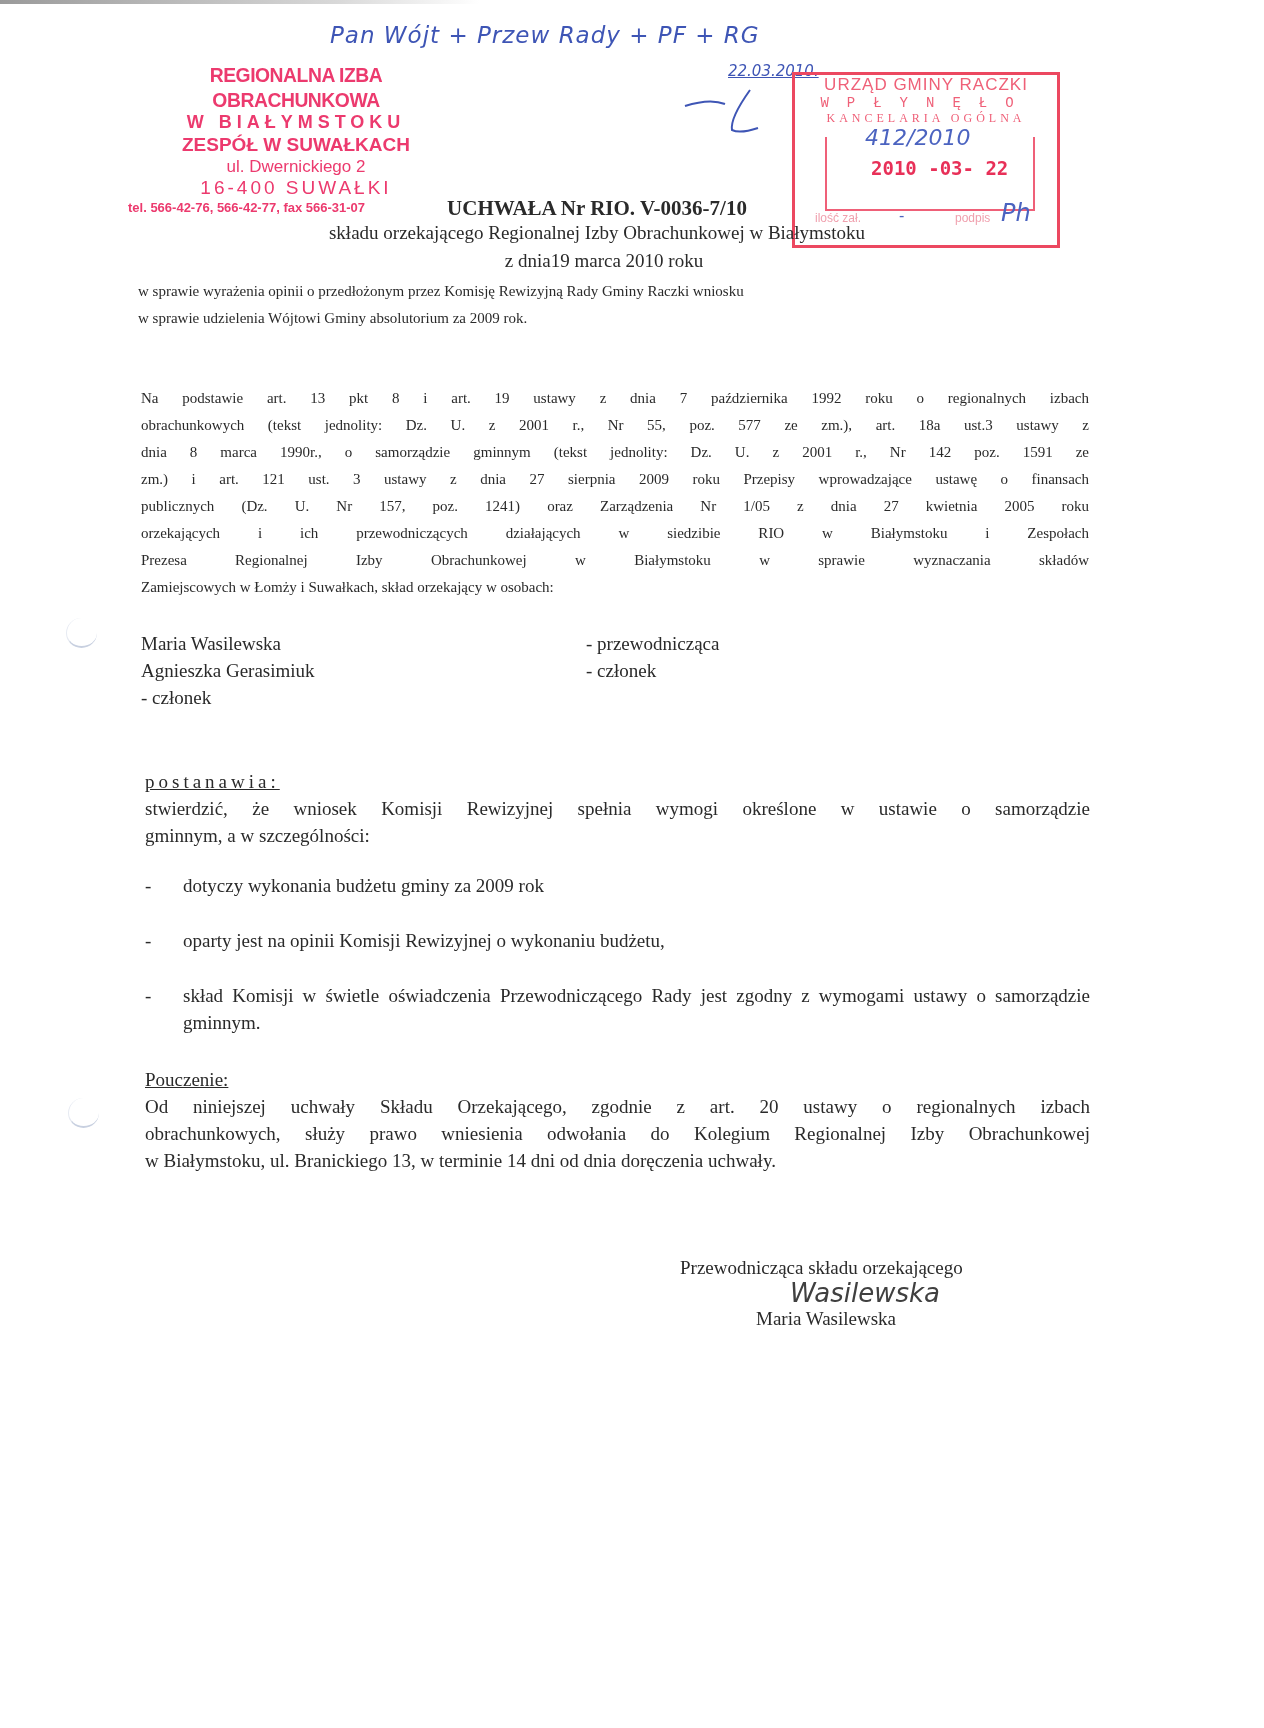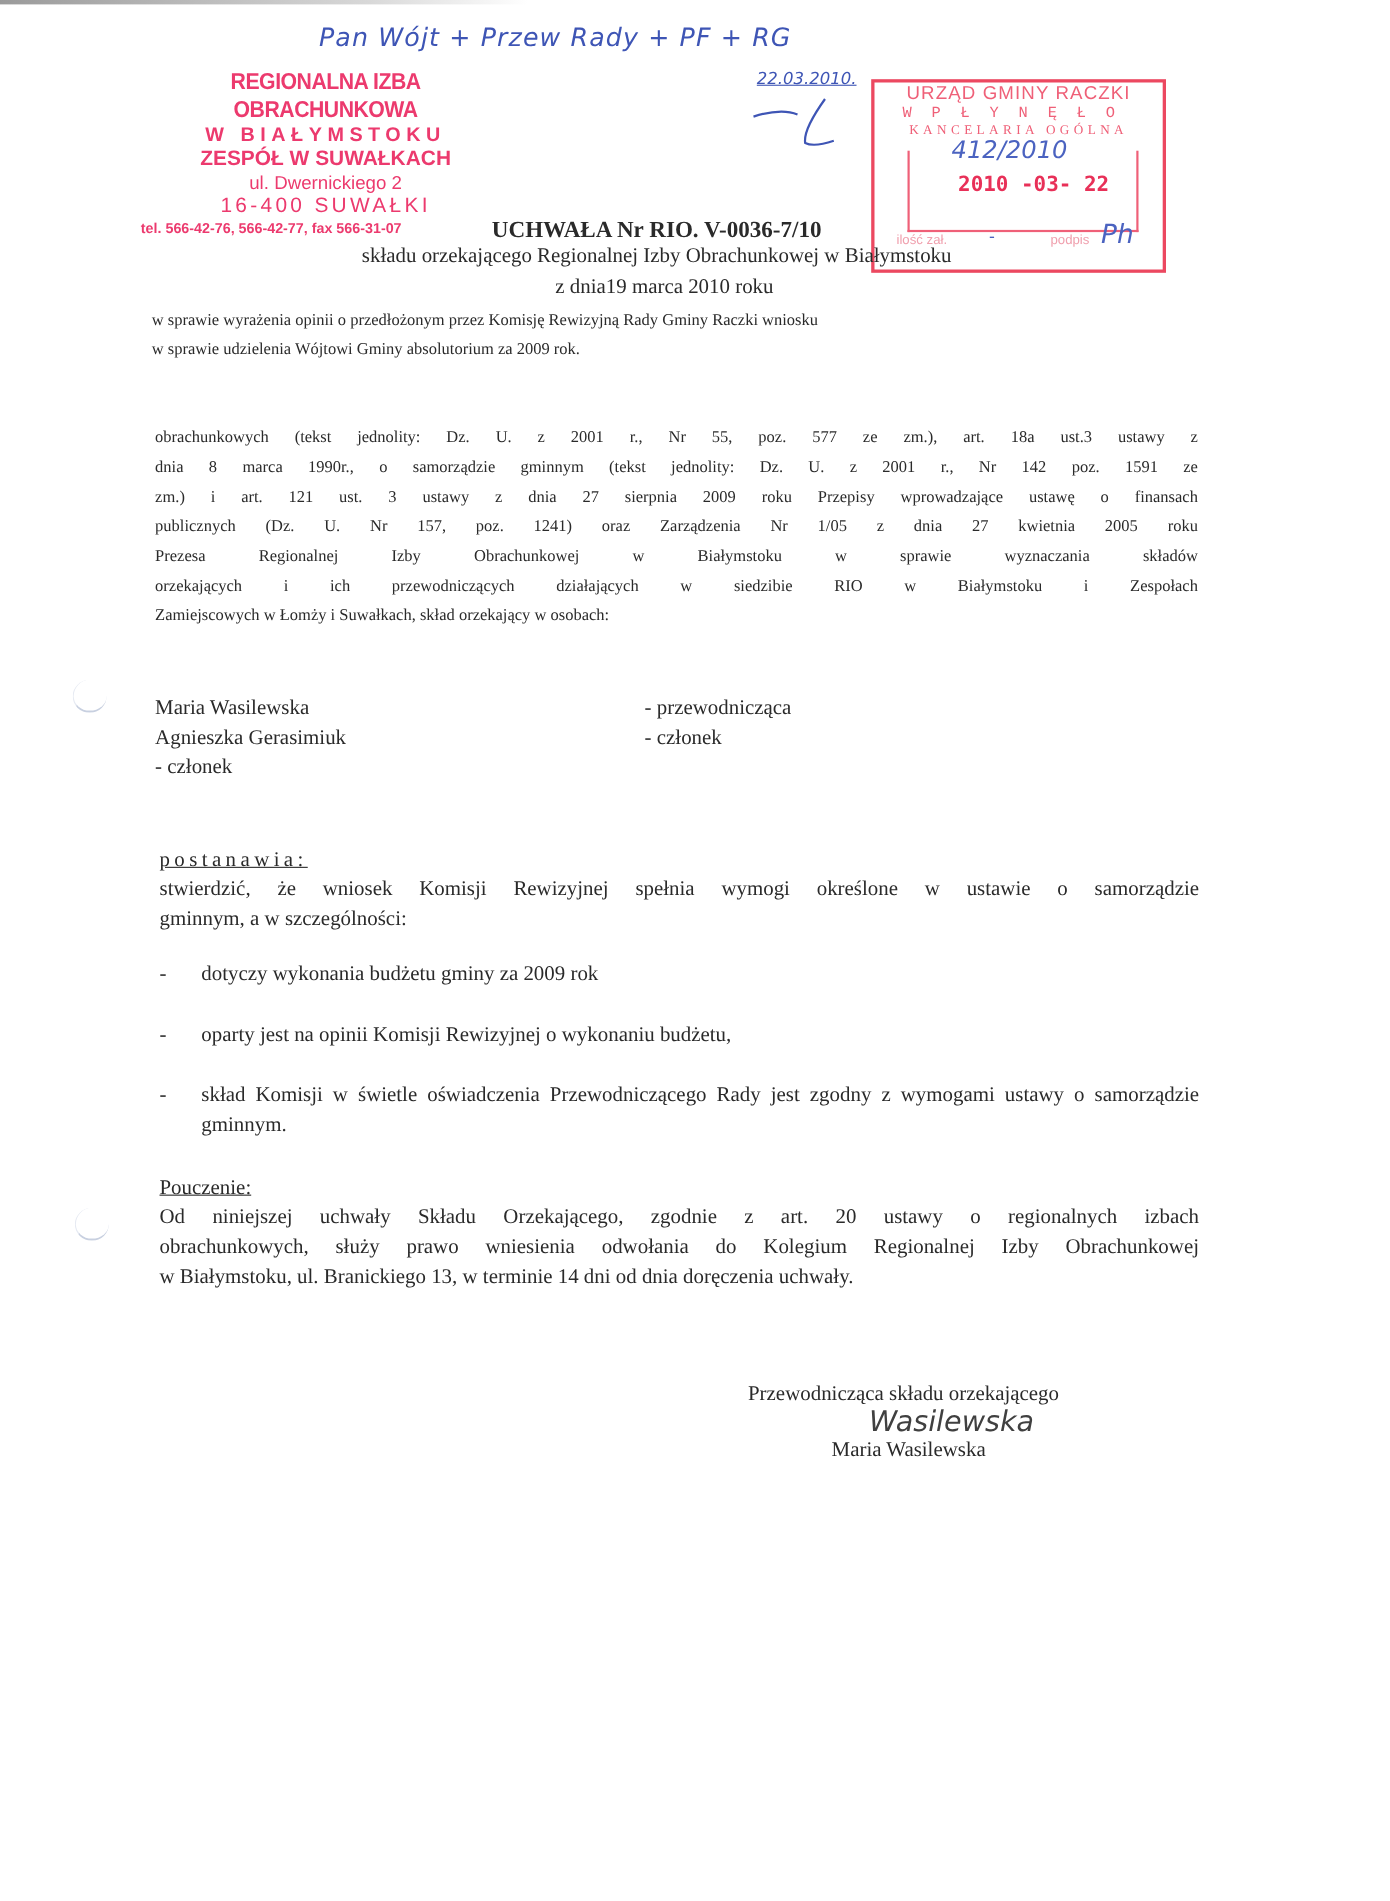--- a/index.html
+++ b/index.html
@@ -2,21 +2,21 @@
 <html><head>
 <meta charset="utf-8">
 <style>
   html, body { margin:0; padding:0; }
   body {
     width:1264px; height:1728px; background:#ffffff; position:relative; overflow:hidden;
     font-family:"Liberation Serif", serif; color:#2a2a2a;
   }
   .topline { position:absolute; left:0; top:0; width:480px; height:4px;
     background:linear-gradient(90deg,#9a9a9a,#d8d8d8 70%,#ffffff); }
-  .hw { position:absolute; font-family:"DejaVu Sans", sans-serif; font-style:italic; color:#3e55b5; }
+  .hw { position:absolute; font-family:"DejaVu Sans", sans-serif; font-style:italic; color:#3e55b5;margin-left:40px; }
   .hw-top { left:290px; top:22px; font-size:23px; letter-spacing:1px; }
   .hw-date { left:688px; top:62px; font-size:15px; text-decoration:underline; }
   .hw-stroke { position:absolute; left:680px; top:88px; width:80px; height:50px; }
 
   .rio-stamp { position:absolute; left:116px; top:62px; width:360px; text-align:center;
     font-family:"Liberation Sans", sans-serif; color:#ec3a6e; font-weight:bold; line-height:1.2; }
   .rio-stamp .l1 { font-size:21px; letter-spacing:-0.5px; transform:scaleX(0.92); display:block; }
   .rio-stamp .l2 { font-size:18px; letter-spacing:5px; }
   .rio-stamp .l3 { font-size:19px; }
   .rio-stamp .l4 { font-size:17px; font-weight:normal; }
@@ -112,26 +112,27 @@
 <div class="title t-main">UCHWAŁA Nr RIO. V-0036-7/10</div>
 <div class="title t-sub">składu orzekającego Regionalnej Izby Obrachunkowej w Białymstoku</div>
 <div class="title t-date">z dnia19 marca  2010 roku</div>
 
 <div class="para subject">
   <div>w sprawie wyrażenia opinii o przedłożonym przez Komisję Rewizyjną Rady Gminy Raczki wniosku</div>
   <div>w sprawie udzielenia Wójtowi Gminy  absolutorium za 2009 rok.</div>
 </div>
 
 <div class="para basis">
+  <p class="justify-line">Na podstawie art. 13 pkt 8 i art. 19  ustawy z dnia 7 października 1992 roku o regionalnych izbach</p>
   <p class="justify-line">obrachunkowych (tekst jednolity:  Dz. U. z 2001 r., Nr 55, poz. 577 ze zm.), art. 18a ust.3 ustawy z</p>
   <p class="justify-line">dnia 8 marca 1990r., o samorządzie gminnym (tekst jednolity: Dz. U. z 2001 r., Nr 142 poz. 1591 ze</p>
   <p class="justify-line">zm.) i art. 121 ust. 3 ustawy z dnia 27 sierpnia 2009 roku Przepisy wprowadzające ustawę o finansach</p>
   <p class="justify-line">publicznych (Dz. U. Nr 157, poz. 1241) oraz Zarządzenia Nr 1/05 z dnia 27 kwietnia 2005 roku</p>
+  <p class="justify-line">orzekających i ich przewodniczących działających w siedzibie RIO w Białymstoku i Zespołach</p>
   <p class="justify-line">Prezesa Regionalnej Izby Obrachunkowej w Białymstoku w sprawie wyznaczania składów</p>
-  <p class="justify-line">orzekających i ich przewodniczących działających w siedzibie RIO w Białymstoku i Zespołach</p>
   <p>Zamiejscowych w Łomży i Suwałkach, skład orzekający w osobach:</p>
 </div>
 
 <div class="members">
   <div class="member">
     <span class="name">Maria Wasilewska</span>
     <span>- przewodnicząca</span>
   </div>
   <div class="member">
     <span class="name">Agnieszka Gerasimiuk</span>

